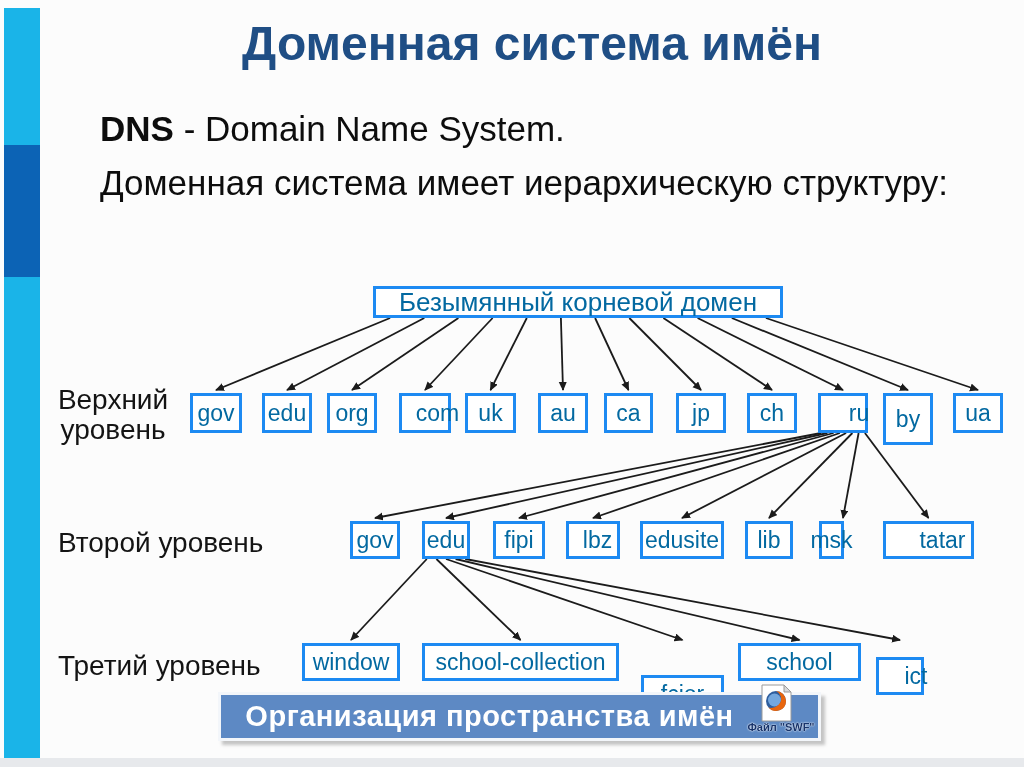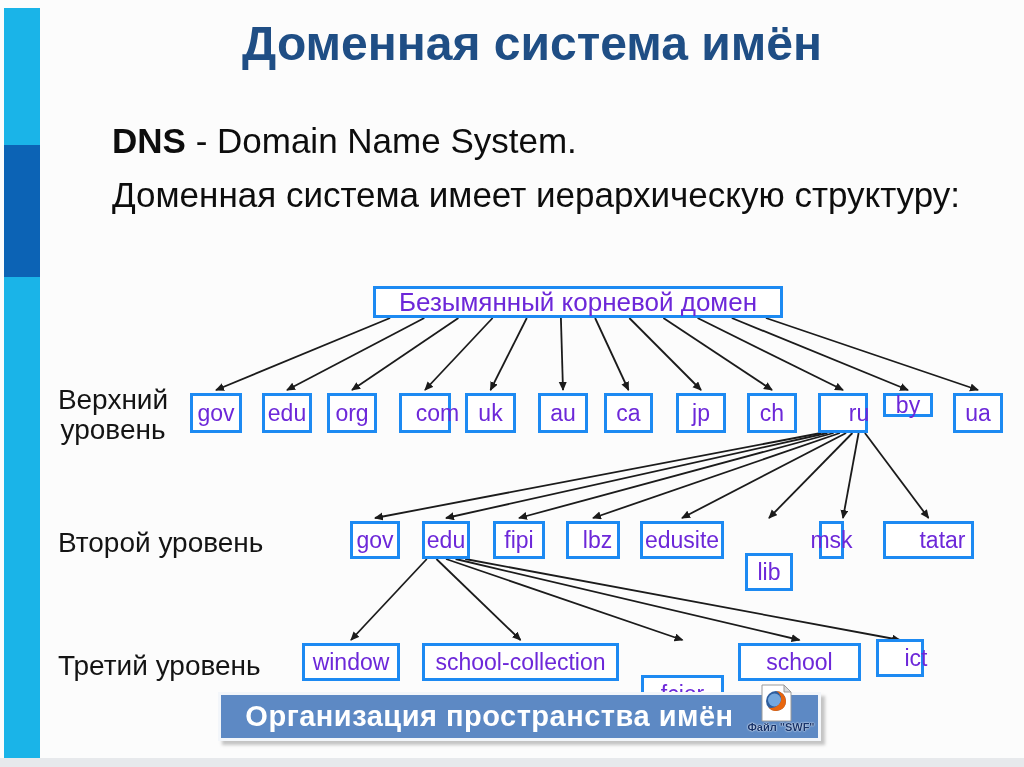--- a/index.html
+++ b/index.html
@@ -15,35 +15,35 @@
   .band.top{top:8px;height:137px;background:var(--sidebar_light,#1ab4e8);}
   .band.mid{top:145px;height:132px;background:var(--sidebar_dark,#0c63b5);}
   .band.bot{top:277px;height:481px;background:var(--sidebar_light,#1ab4e8);}
 
   
   h1{
     position:absolute;left:40px;right:0;top:16px;margin:0;
     text-align:center;font-size:48px;line-height:56px;font-weight:bold;
     color:var(--title_color,#1f4e85);
   }
-  .bodyline{position:absolute;left:100px;margin:12px;font-size:35px;line-height:42px;color:#0d0d0d;white-space:nowrap;}
+  .bodyline{position:absolute;left:100px;margin:0;font-size:35px;line-height:42px;color:#0d0d0d;white-space:nowrap;}
   .l1{top:108px;}
   .l2{top:162px;}
 
   
   .label{position:absolute;font-size:28px;color:#141414;white-space:pre-line;}
   .lbl-top{left:54px;top:385px;width:118px;text-align:center;line-height:30px;}
   .lbl-second{left:58px;top:527px;}
   .lbl-third{left:58px;top:650px;}
 
   
   .node{
     position:absolute;box-sizing:border-box;
     border:3px solid var(--box_border,#1d8af2);
-    background:#fff;color:#6d28d9;
+    background:#fff;color:#0369a1;
     display:flex;align-items:center;justify-content:center;
     font-size:23px;line-height:1;white-space:nowrap;
   }
   .node.root{font-size:26px;}
 
   #arrows{position:absolute;left:0;top:0;width:1024px;height:767px;pointer-events:none;}
   #arrows line{stroke:var(--arrow,#1b1b1b);stroke-width:1.8;}
   #arrows marker path{fill:var(--arrow,#1b1b1b);}
 
   
@@ -123,35 +123,35 @@
   <div class="node" style="left: 190px; top: 393px; width: 52px; height: 40px;">gov</div>
       <div class="node" style="left: 262px; top: 393px; width: 50px; height: 40px;">edu</div>
       <div class="node" style="left: 327px; top: 393px; width: 50px; height: 40px;">org</div>
       <div class="node" style="left: 399px; top: 393px; width: 52px; height: 40px; padding-left: 25px;">com</div>
       <div class="node" style="left: 465px; top: 393px; width: 51px; height: 40px;">uk</div>
       <div class="node" style="left: 538px; top: 393px; width: 50px; height: 40px;">au</div>
       <div class="node" style="left: 604px; top: 393px; width: 49px; height: 40px;">ca</div>
       <div class="node" style="left: 676px; top: 393px; width: 50px; height: 40px;">jp</div>
       <div class="node" style="left: 747px; top: 393px; width: 50px; height: 40px;">ch</div>
       <div class="node" style="left: 818px; top: 393px; width: 50px; height: 40px; padding-left: 32px;">ru</div>
-      <div class="node" style="left: 883px; top: 393px; width: 50px; height: 24px;">by</div>
+      <div class="node" style="left: 883px; top: 393px; width: 50px; height: 52px;">by</div>
       <div class="node" style="left: 953px; top: 393px; width: 50px; height: 40px;">ua</div>
       <div class="node" style="left: 350px; top: 521px; width: 50px; height: 38px;">gov</div>
       <div class="node" style="left: 422px; top: 521px; width: 48px; height: 38px;">edu</div>
       <div class="node" style="left: 493px; top: 521px; width: 52px; height: 38px;">fipi</div>
       <div class="node" style="left: 566px; top: 521px; width: 54px; height: 38px; padding-left: 9px;">lbz</div>
       <div class="node" style="left: 640px; top: 521px; width: 84px; height: 38px;">edusite</div>
-      <div class="node" style="left: 745px; top: 521px; width: 48px; height: 38px; margin-top: 32px;">lib</div>
+      <div class="node" style="left: 745px; top: 521px; width: 48px; height: 38px;">lib</div>
       <div class="node" style="left: 819px; top: 521px; width: 25px; height: 38px;">msk</div>
       <div class="node" style="left: 883px; top: 521px; width: 91px; height: 38px; padding-left: 28px;">tatar</div>
       <div class="node" style="left: 302px; top: 643px; width: 98px; height: 38px;">window</div>
       <div class="node" style="left: 422px; top: 643px; width: 197px; height: 38px;">school-collection</div>
       <div class="node" style="left: 641px; top: 643px; width: 83px; height: 38px; margin-top: 32px;">fcior</div>
       <div class="node" style="left: 738px; top: 643px; width: 123px; height: 38px;">school</div>
-      <div class="node" style="left: 876px; top: 639px; width: 48px; height: 38px; padding-left: 32px;">ict</div>
+      <div class="node" style="left: 876px; top: 657px; width: 48px; height: 38px; padding-left: 32px;">ict</div>
     </div>
 
   <div class="banner">
     <span>Организация пространства имён</span>
   </div>
 
   <div class="fficon">
     <svg viewBox="0 0 31 38" width="31" height="38">
       <path d="M1,1 h22 l7,7 v29 h-29 z" fill="#ffffff" stroke="#9a9a9a" stroke-width="1"></path>
       <path d="M23,1 l7,7 h-7 z" fill="#d9d9d9" stroke="#9a9a9a" stroke-width="1"></path>

